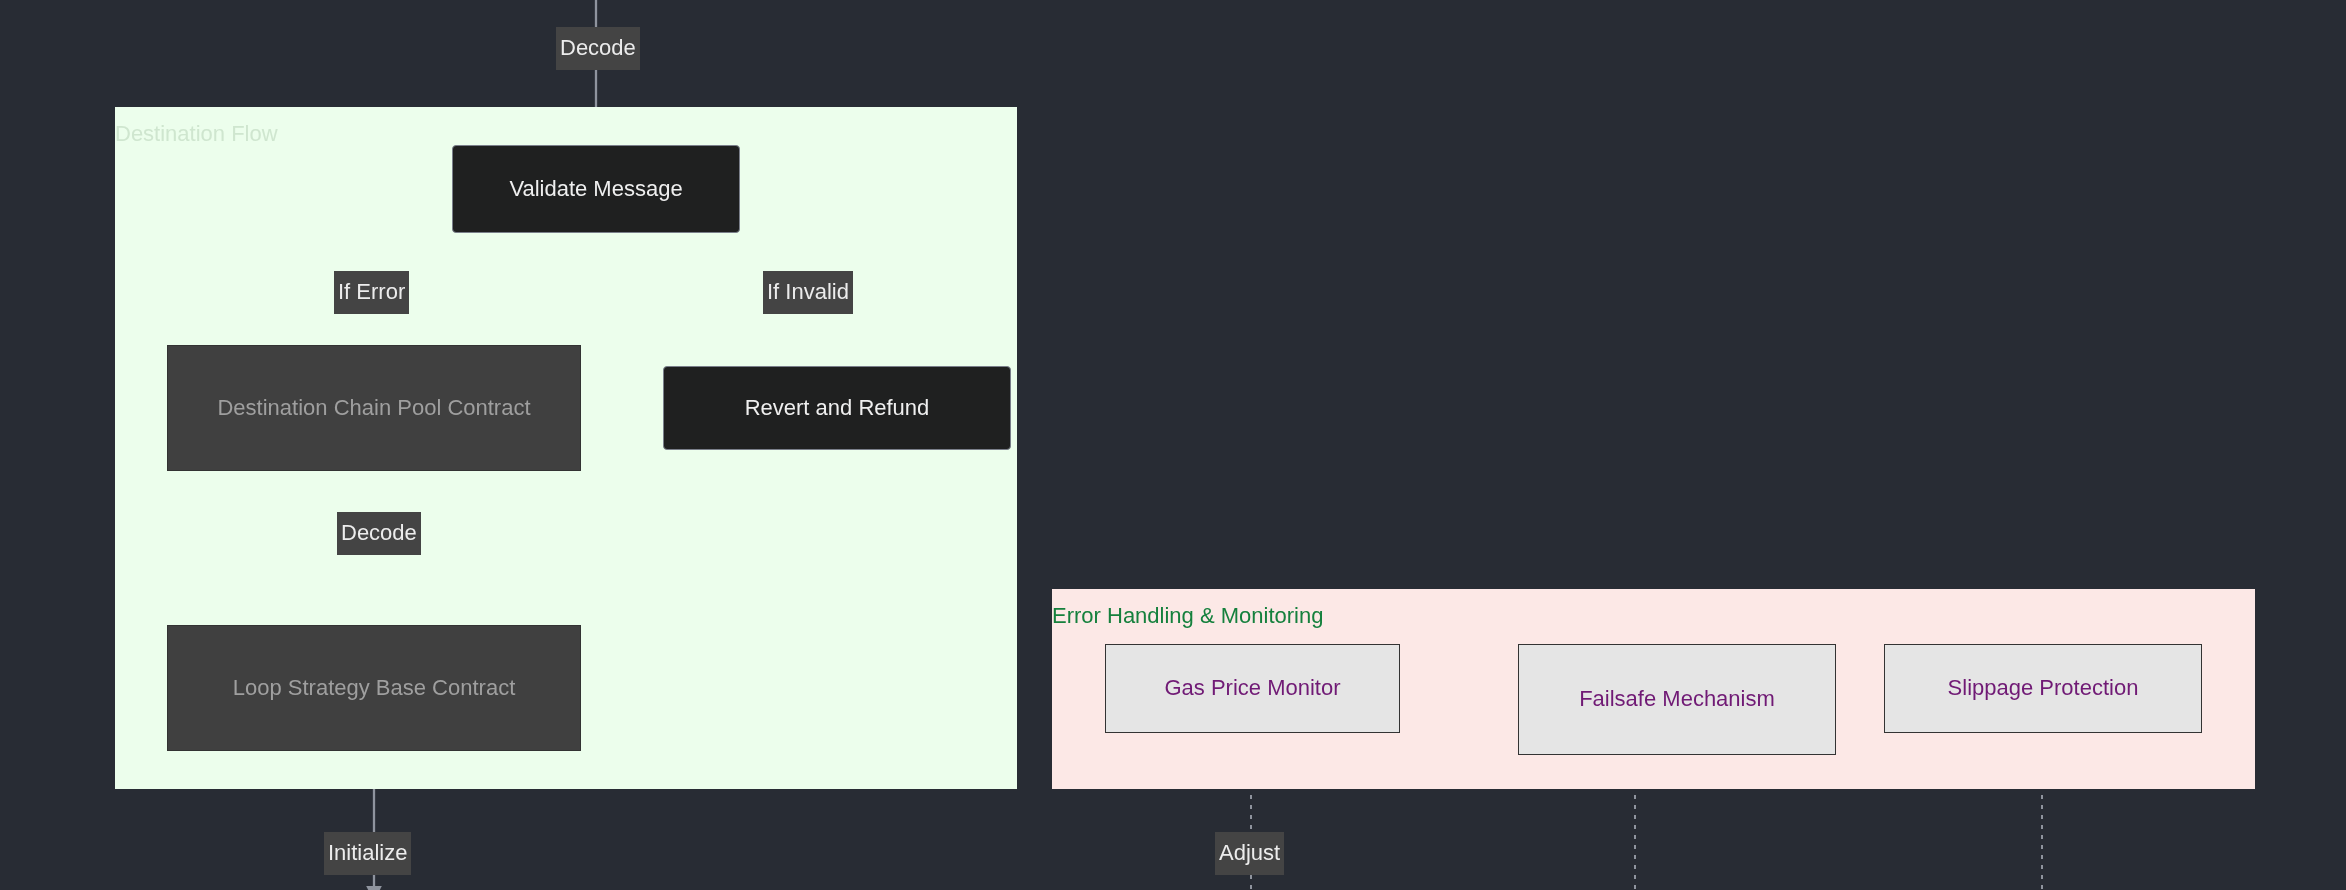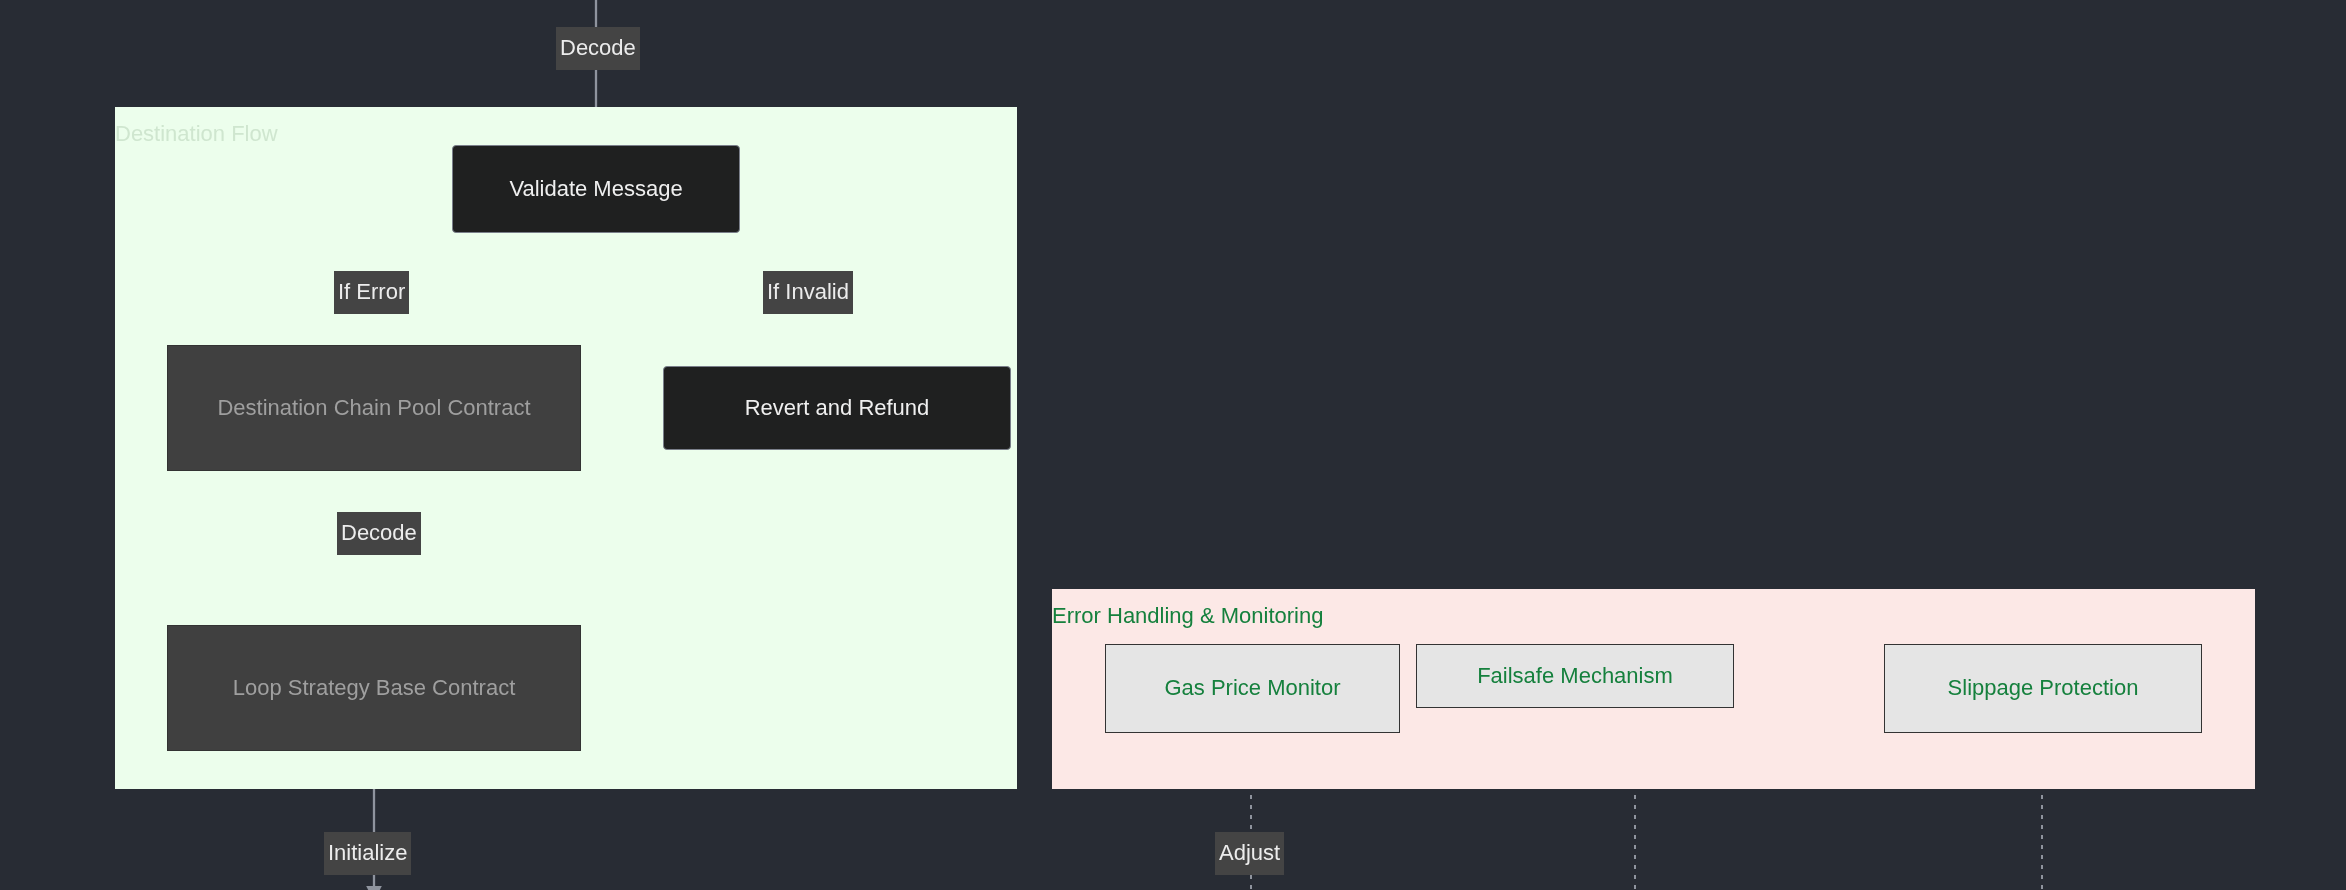--- a/index.html
+++ b/index.html
@@ -1,20 +1,20 @@
 <!DOCTYPE html>
 <html><head>
 <meta charset="utf-8">
 <style>
   html,body{margin:0;padding:0;background:#282C34;font-family:"Trebuchet MS","Segoe UI","Helvetica Neue",Arial,sans-serif;color:#ececec;width:2346px;height:890px;overflow:hidden;position:relative}
   svg{position:absolute;left:0;top:0;}
   .node-box{position:absolute;display:flex;align-items:center;justify-content:center;text-align:center;box-sizing:border-box;font-size:22px;line-height:1.3;padding:8px 14px}
   .dark-box{background:#1f2020;color:#efefef;border:1px solid #7a7f8a;border-radius:4px}
   .pink-box{background:#404040;color:#9f9f9f;border:1.5px solid #333}
-  .gray-box{background:#e5e5e5;color:#15803d;border:1.5px solid #333}
+  .gray-box{background:#e5e5e5;color:#701a75;border:1.5px solid #333}
   .edge-label{position:absolute;background:#444;color:#ececec;font-size:22px;line-height:1.3;padding:7px 4px;white-space:nowrap}
   .subgraph{position:absolute;box-sizing:border-box}
   .subgraph-title{position:absolute;width:100%;text-align:left;font-size:22px;top:14px;pointer-events:none}
 </style>
 </head>
 <body>
 
 <svg width="2346" height="890">
   <defs>
     <marker id="arrow" viewBox="0 0 10 10" refX="9" refY="5" markerWidth="7" markerHeight="7" orient="auto-start-reverse">
@@ -60,21 +60,21 @@
   </div>
 
 <div class="node-box pink-box" style="left:167px;top:625px;width:414px;height:126px">
     <span>Loop Strategy Base Contract</span>
   </div>
 
 <div class="node-box gray-box" style="left:1105px;top:644px;width:295px;height:89px">
     <span>Gas Price Monitor</span>
   </div>
 
-<div class="node-box gray-box" style="left:1416px;top:644px;width:318px;height:64px">
+<div class="node-box gray-box" style="left:1518px;top:644px;width:318px;height:111px">
     <span>Failsafe Mechanism</span>
   </div>
 
 <div class="node-box gray-box" style="left:1884px;top:644px;width:318px;height:89px">
     <span>Slippage Protection</span>
   </div>
 
 <div class="edge-label" style="left:556px;top:27px">Decode</div>
 
 <div class="edge-label" style="left:334px;top:271px">If Error</div>

